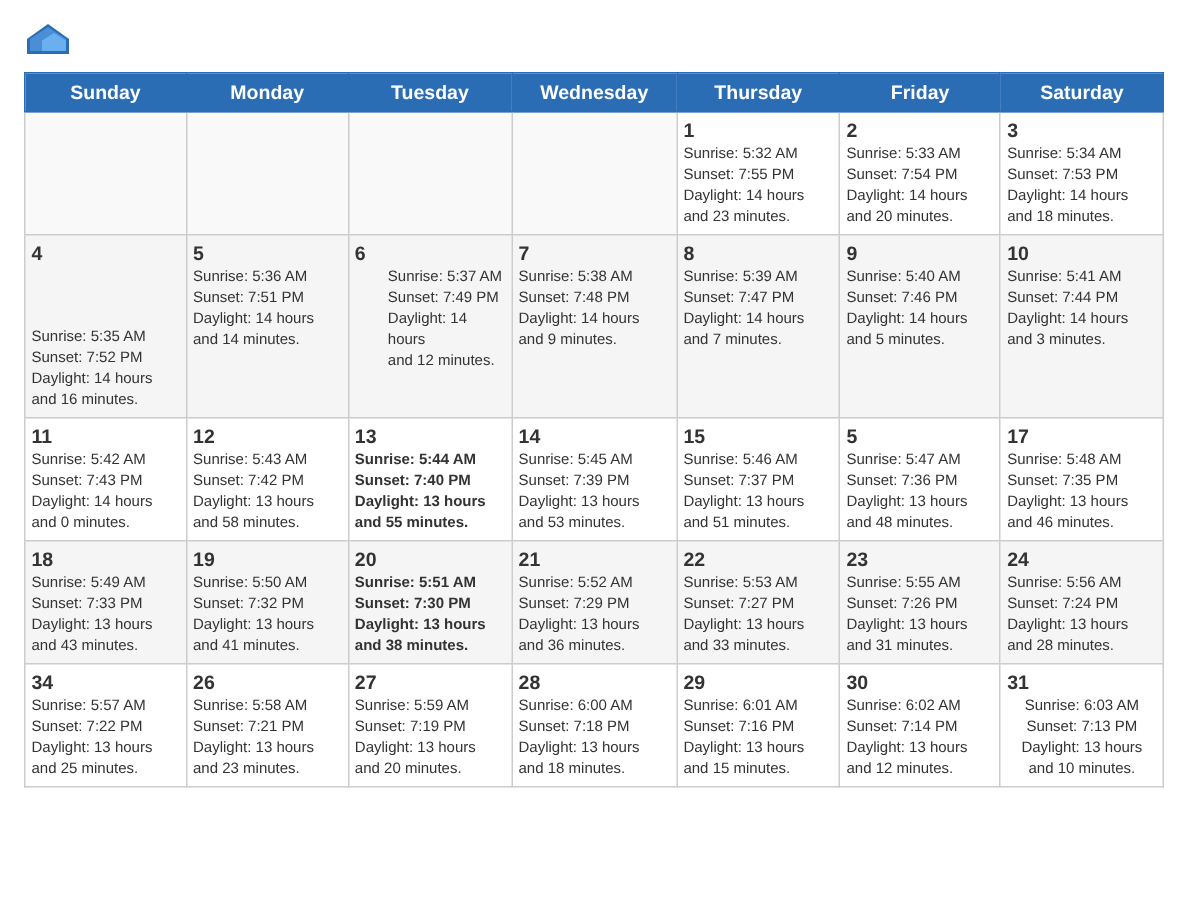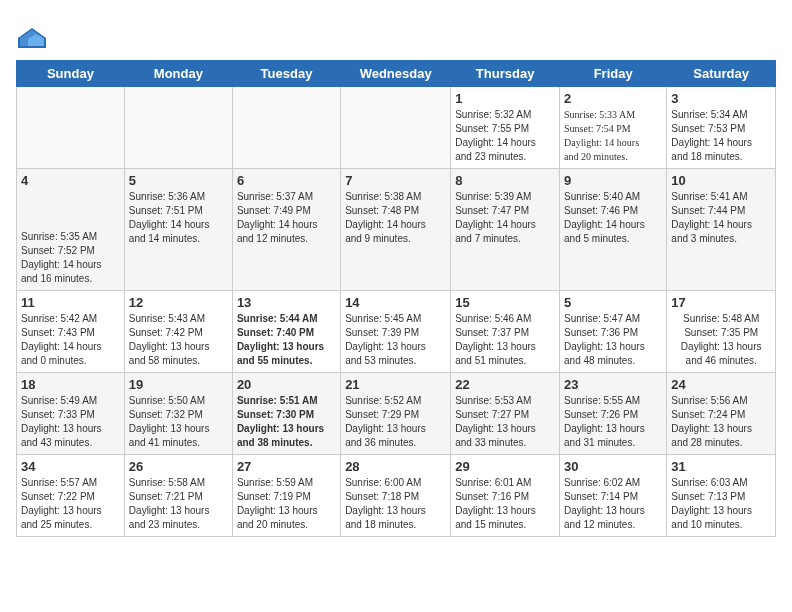--- a/index.html
+++ b/index.html
@@ -1,17 +1,17 @@
 <!DOCTYPE html>
 <html><head>
   <meta charset="utf-8">
   <style>
     * { box-sizing: border-box; margin: 0; padding: 0; }
     body { font-family: Arial, sans-serif; background: #fff; width: 792px; min-height: 612px; }
-    .container { padding: 28px 16px 10px 16px; }
+    .container { padding: 16px 16px 10px 16px; }
     .header { display: flex; justify-content: space-between; align-items: flex-start; margin-bottom: 12px; }
     .logo { display: flex; flex-direction: column; }
     .logo-text { display: flex; align-items: center; }
     .logo-general { font-size: 18px; font-weight: bold; color: #333; }
     .logo-blue { font-size: 18px; font-weight: bold; color: #2a6db5; }
     .logo-icon { width: 28px; height: 20px; margin-left: 2px; }
     .title-block { text-align: right; }
     .month-title { font-size: 36px; font-weight: 300; color: #333; line-height: 1.1; }
     .location { font-size: 15px; color: #555; margin-top: 2px; }
     .calendar { width: 100%; border-collapse: collapse; }
@@ -65,21 +65,21 @@
           <td class="empty"></td>
           <td>
             <span class="day-num">1</span>
             <div class="day-info" style="white-space: pre-line;">Sunrise: 5:32 AM
 Sunset: 7:55 PM
 Daylight: 14 hours
 and 23 minutes.</div>
           </td>
           <td>
             <span class="day-num">2</span>
-            <div class="day-info" style="white-space: pre-line; font-family: Liberation Serif, serif;">Sunrise: 5:33 AM
+            <div class="day-info" style="white-space: pre-line;">Sunrise: 5:33 AM
 Sunset: 7:54 PM
 Daylight: 14 hours
 and 20 minutes.</div>
           </td>
           <td>
             <span class="day-num">3</span>
             <div class="day-info" style="white-space: pre-line;">Sunrise: 5:34 AM
 Sunset: 7:53 PM
 Daylight: 14 hours
 and 18 minutes.</div>
@@ -95,21 +95,21 @@
           </td>
           <td>
             <span class="day-num">5</span>
             <div class="day-info" style="white-space: pre-line;">Sunrise: 5:36 AM
 Sunset: 7:51 PM
 Daylight: 14 hours
 and 14 minutes.</div>
           </td>
           <td>
             <span class="day-num">6</span>
-            <div class="day-info" style="white-space: pre-line;">Sunrise: 5:37 AM
+            <div class="day-info" style="white-space: pre-line; margin-left: 22px;">Sunrise: 5:37 AM
 Sunset: 7:49 PM
 Daylight: 14 hours
 and 12 minutes.</div>
           </td>
           <td>
             <span class="day-num">7</span>
             <div class="day-info" style="white-space: pre-line;">Sunrise: 5:38 AM
 Sunset: 7:48 PM
 Daylight: 14 hours
 and 9 minutes.</div>
@@ -174,21 +174,21 @@
           </td>
           <td>
             <span class="day-num">5</span>
             <div class="day-info" style="white-space: pre-line;">Sunrise: 5:47 AM
 Sunset: 7:36 PM
 Daylight: 13 hours
 and 48 minutes.</div>
           </td>
           <td>
             <span class="day-num">17</span>
-            <div class="day-info" style="white-space: pre-line; text-align: center;">Sunrise: 5:48 AM
+            <div class="day-info" style="white-space: pre-line;">Sunrise: 5:48 AM
 Sunset: 7:35 PM
 Daylight: 13 hours
 and 46 minutes.</div>
           </td>
         </tr>
         <tr>
           <td>
             <span class="day-num">18</span>
             <div class="day-info" style="white-space: pre-line;">Sunrise: 5:49 AM
 Sunset: 7:33 PM
@@ -276,21 +276,21 @@
           </td>
           <td>
             <span class="day-num">30</span>
             <div class="day-info" style="white-space: pre-line;">Sunrise: 6:02 AM
 Sunset: 7:14 PM
 Daylight: 13 hours
 and 12 minutes.</div>
           </td>
           <td>
             <span class="day-num">31</span>
-            <div class="day-info" style="white-space: pre-line;">Sunrise: 6:03 AM
+            <div class="day-info" style="white-space: pre-line; text-align: center;">Sunrise: 6:03 AM
 Sunset: 7:13 PM
 Daylight: 13 hours
 and 10 minutes.</div>
           </td>
         </tr>
       </tbody>
   </table>
 </div>
 
 </body></html>

